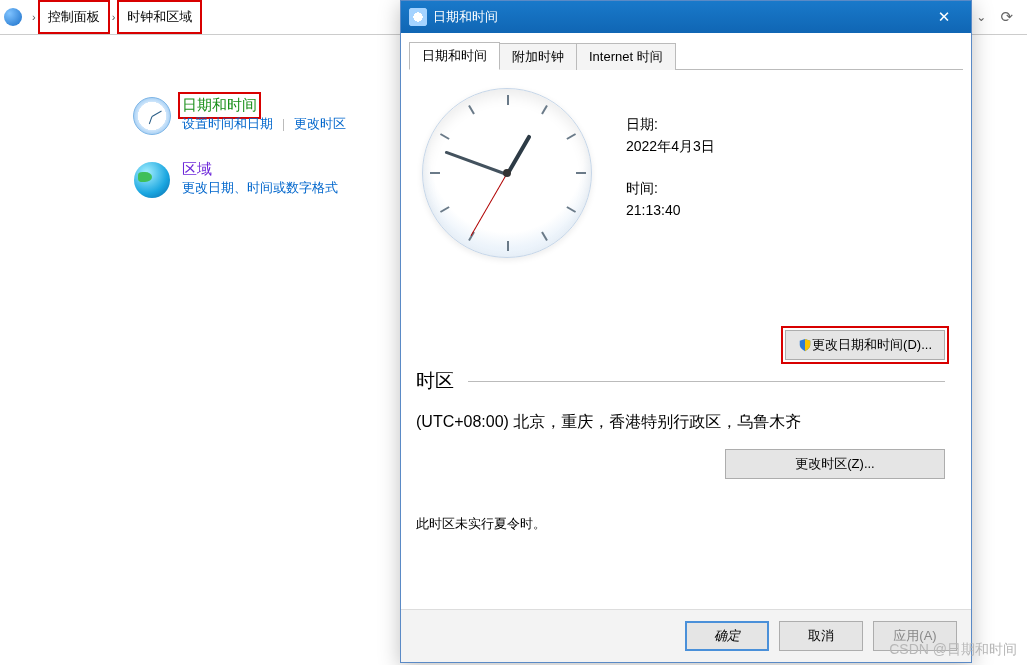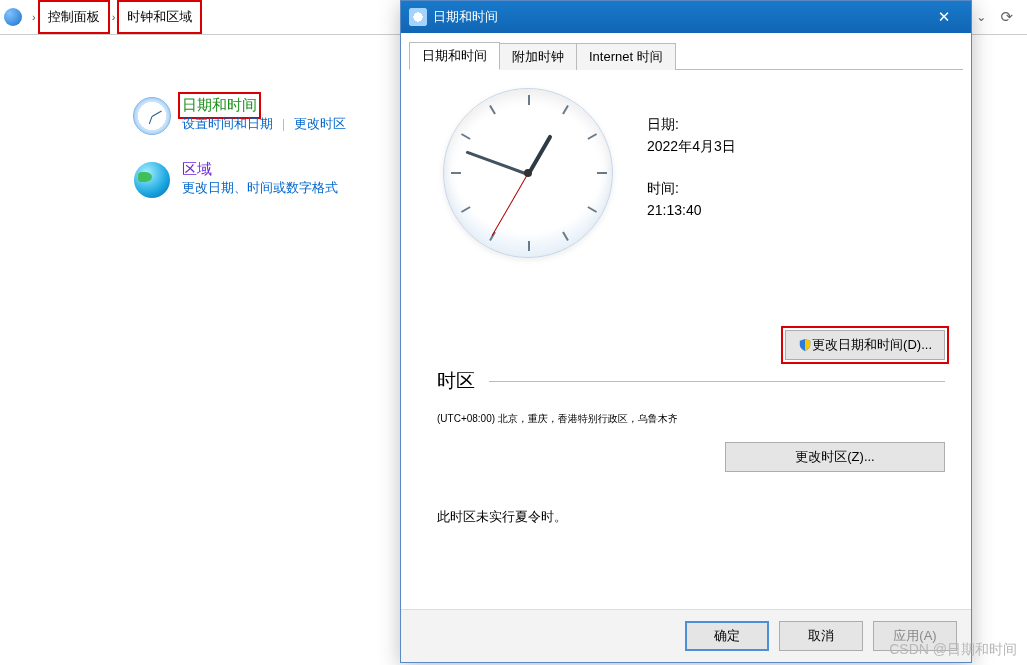--- a/index.html
+++ b/index.html
@@ -28,21 +28,21 @@
   .cp-sep{color:#999;padding:0 6px;}
   
   .dialog{position:absolute;left:400px;top:0;width:570px;height:661px;background:#fff;border:1px solid #5a8ac6;box-shadow:0 4px 20px rgba(0,0,0,.25);display:flex;flex-direction:column;}
   .titlebar{height:32px;background:linear-gradient(#1979ca,#1066b4);color:#fff;display:flex;align-items:center;padding:0 6px 0 8px;font-size:13px;}
   .title-icon{width:16px;height:16px;margin-right:6px;background:radial-gradient(circle,#fff 40%,#a5d3ff 41%);border-radius:2px;border:1px solid #a5d3ff;}
   .title-close{margin-left:auto;width:42px;height:24px;display:flex;align-items:center;justify-content:center;font-size:15px;cursor:pointer;}
   .tabstrip{display:flex;align-items:flex-end;height:30px;padding:6px 8px 0 8px;background:#fff;}
   .tab{padding:4px 12px;border:1px solid #bbb;border-bottom:none;background:#f4f4f4;margin-right:-1px;cursor:pointer;position:relative;top:1px;}
   .tab.active{background:#fff;z-index:2;border-bottom:1px solid #fff;}
   .tab-border{border-top:1px solid #bbb;margin:0 8px;}
-  .dlg-body{flex:1;padding:18px 26px 0 36px;position:relative;}
+  .dlg-body{flex:1;padding:18px 26px 0 15px;position:relative;}
   
   .clock-wrap{display:flex;align-items:flex-start;}
   .clock{width:168px;height:168px;border-radius:50%;background:radial-gradient(circle at 50% 40%,#ffffff 58%,#edf4fb 70%,#dbe8f5 100%);border:1px solid #c6d6e8;box-shadow:inset 0 6px 14px rgba(0,0,0,.08),0 2px 6px rgba(0,0,0,.08);position:relative;margin-left:6px;}
   .clock .tick{position:absolute;left:50%;top:6px;width:2px;height:10px;background:#6a7a88;transform-origin:1px 78px;}
   .clock .hand{position:absolute;left:50%;top:50%;background:#2d3b46;transform-origin:left center;}
   .clock .hand.h{width:46px;height:4px;transform:rotate(-60deg);border-radius:2px;}
   .clock .hand.m{width:66px;height:3px;transform:rotate(200deg);border-radius:2px;background:#43525e;}
   .clock .hand.s{width:72px;height:1px;background:#b00000;transform:rotate(120deg);}
   .clock .pin{position:absolute;left:50%;top:50%;width:8px;height:8px;margin:-4px 0 0 -4px;background:#333;border-radius:50%;}
   .date-info{margin-left:34px;padding-top:28px;font-size:14px;}
@@ -50,27 +50,27 @@
   .date-info .val{margin-bottom:24px;}
   .btn{background:#e5e5e5;border:1px solid #adadad;padding:5px 12px;font-size:13px;cursor:pointer;min-width:150px;text-align:center;}
   .change-dt-wrap{position:absolute;right:26px;top:260px;}
   .change-dt{display:flex;align-items:center;justify-content:center;gap:0;}
   .shield{width:14px;height:14px;display:inline-block;}
   .shield svg{display:block;}
   
   .section-hdr{display:flex;align-items:center;margin-top:110px;}
   .section-hdr .label{margin-right:14px;font-size:19px;}
   .section-hdr .line{flex:1;height:1px;background:#bbb;}
-  .tz-value{margin-top:18px;font-size:10px;}
+  .tz-value{margin-top:18px;font-size:16px;}
   .tz-btn-wrap{display:flex;justify-content:flex-end;margin-top:16px;align-items:flex-end;}
   .dst{margin-top:36px;font-size:13px;}
   
   .dlg-buttons{height:52px;border-top:1px solid #ddd;background:#f3f3f3;display:flex;align-items:center;justify-content:flex-end;gap:10px;padding:0 14px;}
   .dlg-buttons .btn{min-width:84px;padding:5px 12px;}
-  .btn.default{border-color:#4a90d9;box-shadow:inset 0 0 0 1px #4a90d9;}
+  .btn.default{border-color:#4a90d9;box-shadow:inset 0 0 0 1px #4a90d9;font-style:italic;}
   .btn.disabled{color:#888;}
   
   .watermark{position:absolute;right:10px;bottom:6px;color:#b7b7b7;font-size:14px;pointer-events:none;}
 </style>
 </head>
 <body>
 <div class="canvas">
 
 <div class="breadcrumb">
   <span class="bc-globe"></span>

